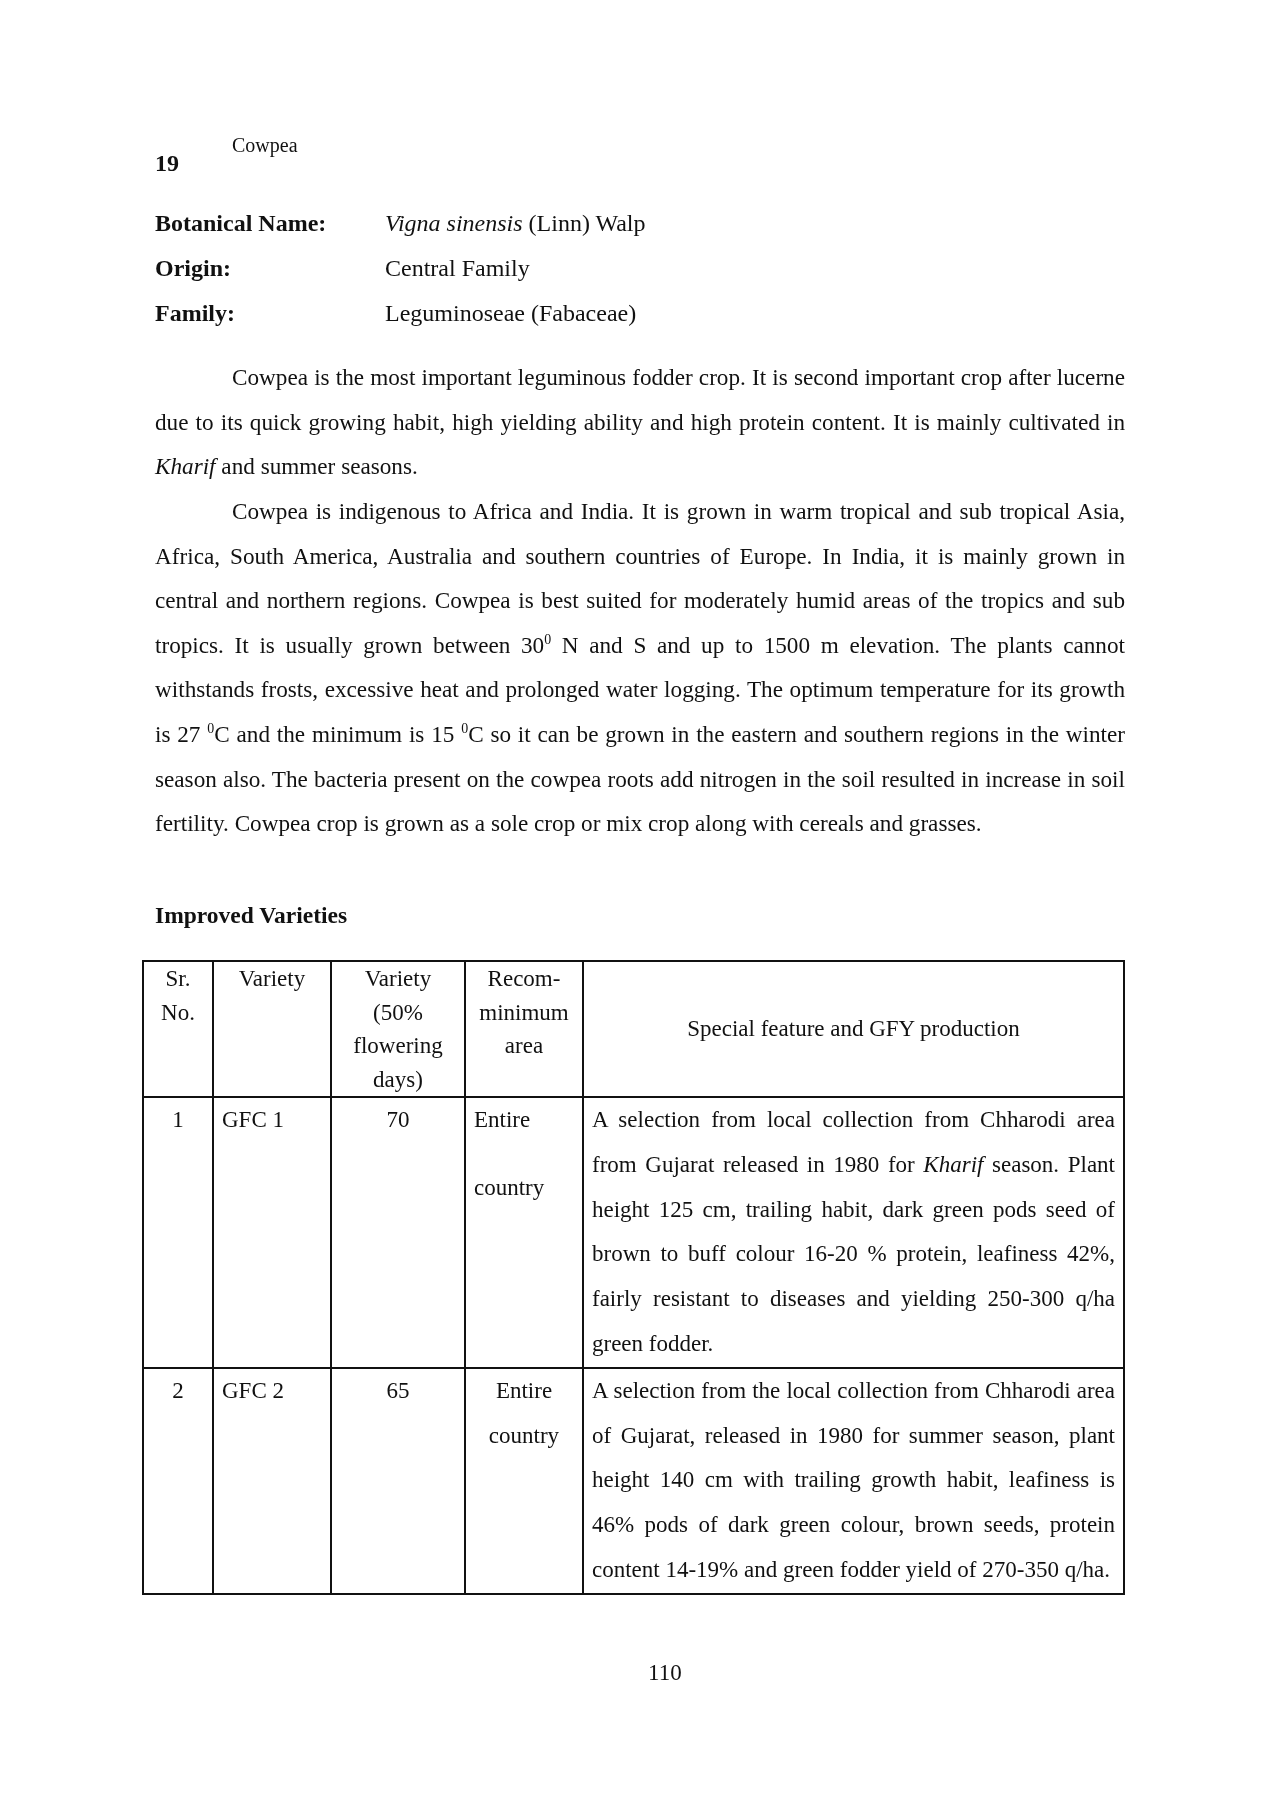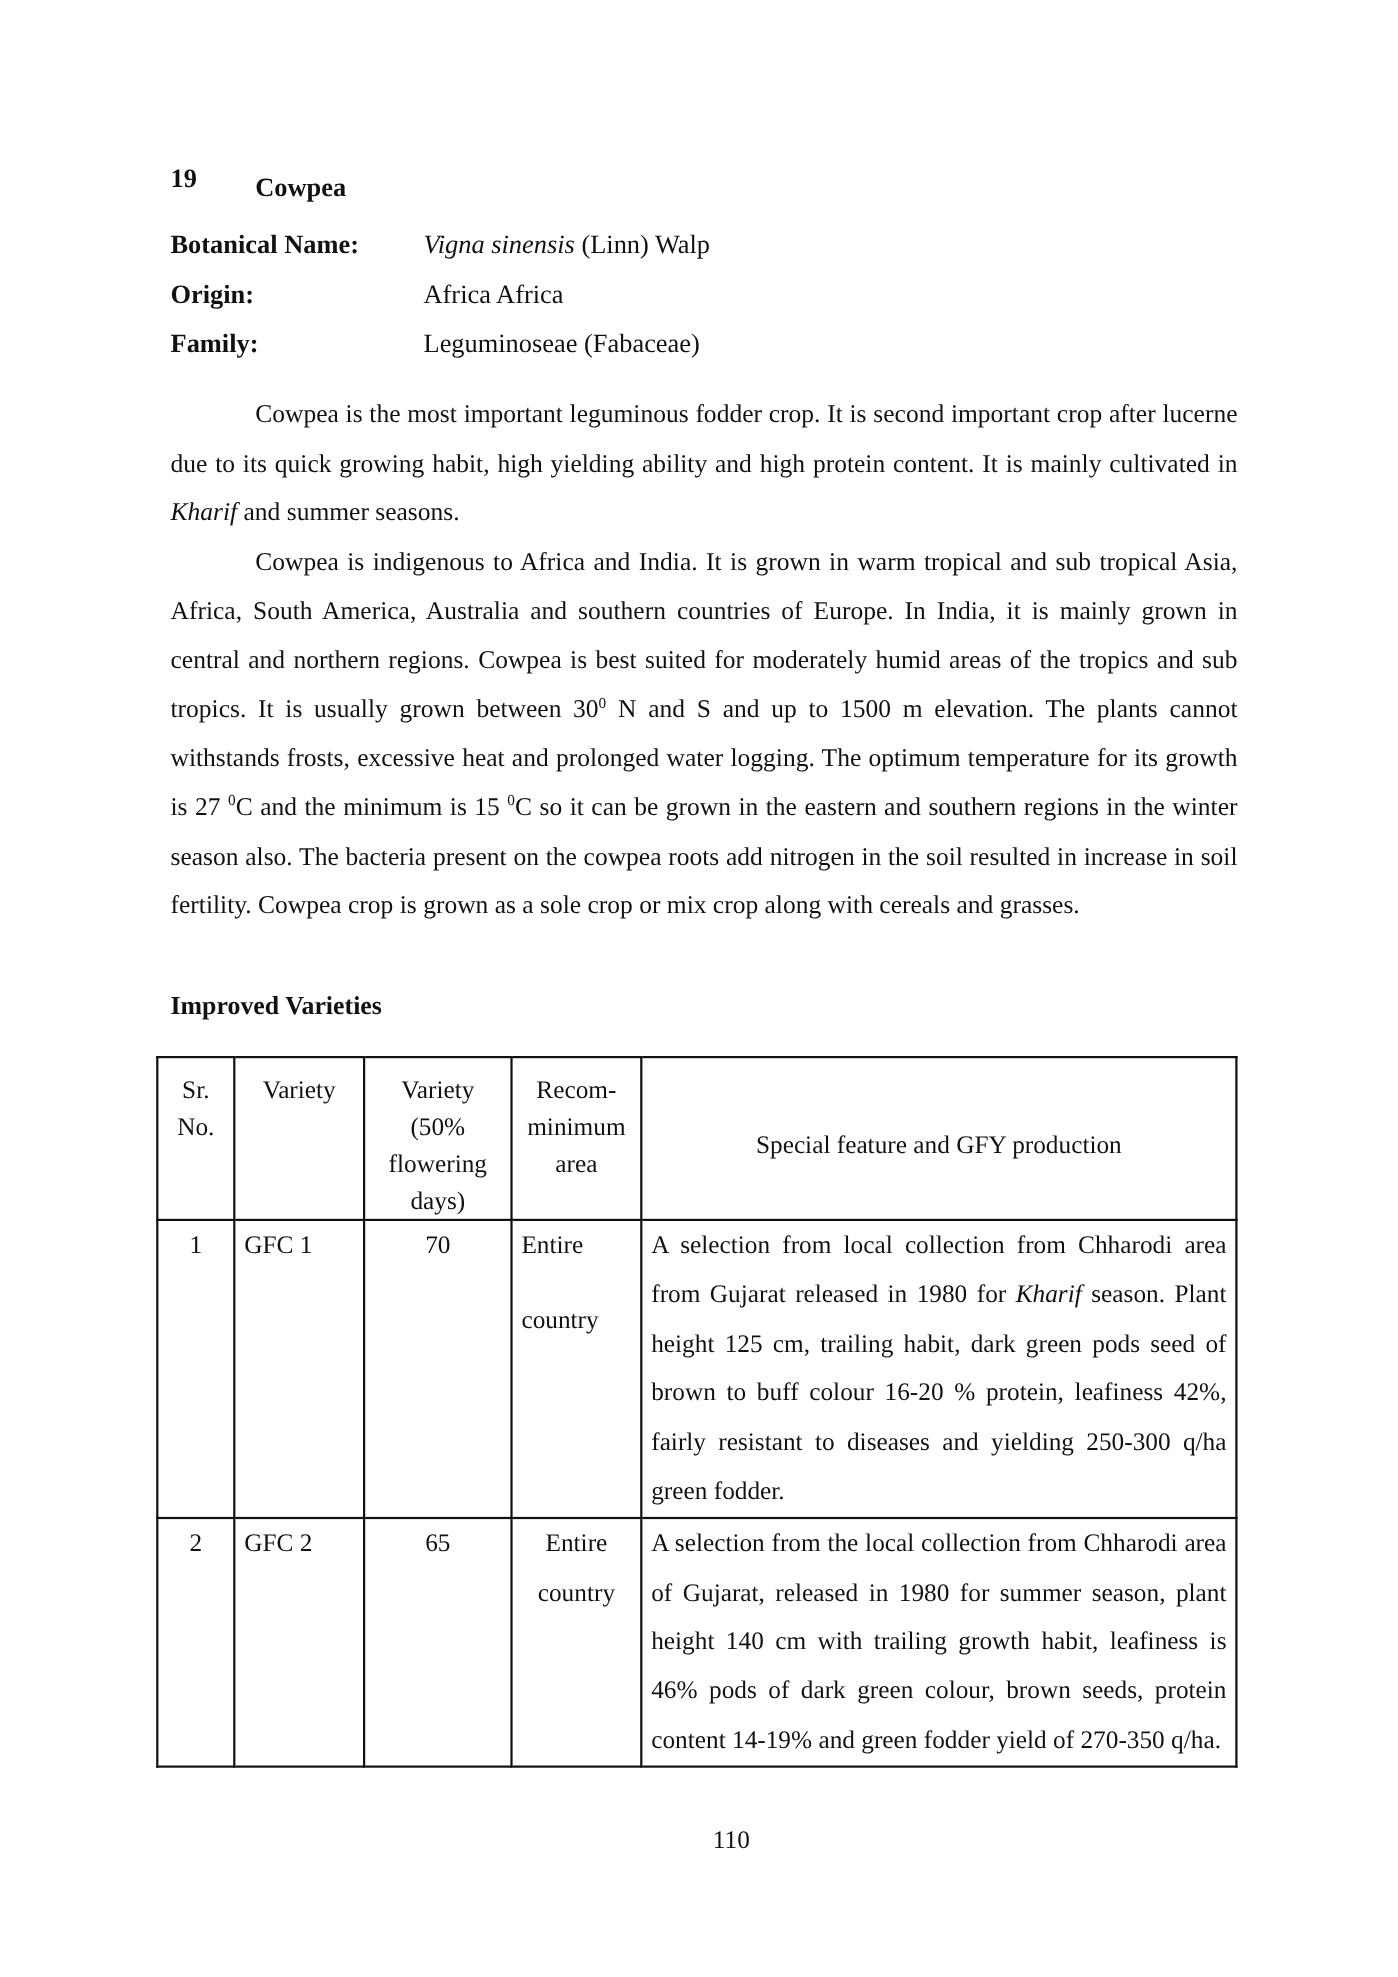--- a/index.html
+++ b/index.html
@@ -3,21 +3,21 @@
 <meta charset="utf-8">
 <style>
   html, body { margin: 0; padding: 0; background: #ffffff; }
   body {
     width: 1271px; height: 1797px; position: relative; overflow: hidden;
     font-family: "Liberation Serif", "DejaVu Serif", serif;
     color: #111111;
   }
   .abs { position: absolute; white-space: nowrap; }
   .title-num { left: 155px; top: 150px; font-weight: bold; font-size: 24px; }
-  .title-name { left: 232px; top: 158px; font-weight: bold; font-size: 24px; }
+  .title-name { left: 232px; top: 134px; font-weight: normal; font-size: 20px; }
   .meta-row { position: absolute; left: 155px; font-size: 24px; height: 30px; }
   .meta-label { position: absolute; left: 0; font-weight: bold; white-space: nowrap; }
   .meta-value { position: absolute; left: 230px; white-space: nowrap; }
   .meta-0 { top: 210px; }
   .meta-1 { top: 255px; }
   .meta-2 { top: 300px; }
 
   .para {
     position: absolute; left: 155px; width: 970px;
     font-size: 23.2px; line-height: 44.6px;
@@ -29,21 +29,21 @@
 
   .section-heading { left: 155px; top: 902px; font-weight: bold; font-size: 23.5px; }
 
   table.varieties {
     position: absolute; left: 142px; top: 960px; width: 983px;
     border-collapse: collapse; font-size: 23px;
   }
   table.varieties th, table.varieties td {
     border: 2px solid #111111; vertical-align: top; font-weight: normal;
   }
-  table.varieties th { line-height: 33.5px; padding: 12px 4px 0 4px; text-align: center; height: 134px; }
+  table.varieties th { line-height: 33.5px; padding: 0 4px 0 4px; text-align: center; height: 134px; }
   table.varieties th.feature-head { vertical-align: middle; }
   table.varieties td { line-height: 44.8px; padding: 0 8px; }
   .c-sr { width: 52px; text-align: center; }
   .c-var { width: 100px; text-align: left; }
   .c-mat { width: 116px; text-align: center; }
   .c-area { width: 100px; text-align: left; border-radius: 16px; }
   .c-feat { text-align: justify; }
   td.c-sr, td.c-mat { text-align: center; }
   td.c-var { padding-left: 10px; }
   td.c-area { padding-left: 10px; }
@@ -60,21 +60,21 @@
 
   <div class="abs title-num">19</div>
   <div class="abs title-name">Cowpea</div>
 
   <div class="meta-row meta-0">
     <span class="meta-label">Botanical Name:</span>
     <span class="meta-value"><i>Vigna sinensis</i><span> (Linn) Walp</span></span>
   </div>
   <div class="meta-row meta-1">
     <span class="meta-label">Origin:</span>
-    <span class="meta-value">Africa Africa</span>
+    <span class="meta-value">Central Family</span>
   </div>
   <div class="meta-row meta-2">
     <span class="meta-label">Family:</span>
     <span class="meta-value">Leguminoseae (Fabaceae)</span>
   </div>
 
   <p class="para para-1"><span>Cowpea is the most important leguminous fodder crop. It is second important crop after lucerne due to its quick growing habit, high yielding ability and high protein content. It is mainly cultivated in </span><i>Kharif</i><span> and summer seasons.</span></p>
 
   <p class="para para-2"><span>Cowpea is indigenous to Africa and India. It is grown in warm tropical and sub tropical Asia, Africa, South America, Australia and southern countries of Europe. In India, it is mainly grown in central and northern regions. Cowpea is best suited for moderately humid areas of the tropics and sub tropics. It is usually grown between 30</span><sup>0</sup><span> N and S and up to 1500 m elevation. The plants cannot withstands frosts, excessive heat and prolonged water logging. The optimum temperature for its growth is 27 </span><sup>0</sup><span>C and the minimum is 15 </span><sup>0</sup><span>C so it can be grown in the eastern and southern regions in the winter season also. The bacteria present on the cowpea roots add nitrogen in the soil resulted in increase in soil fertility. Cowpea crop is grown as a sole crop or mix crop along with cereals and grasses.</span></p>
 

